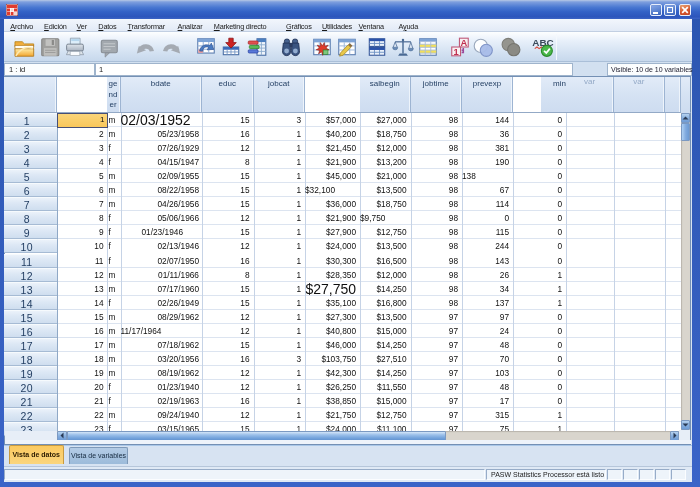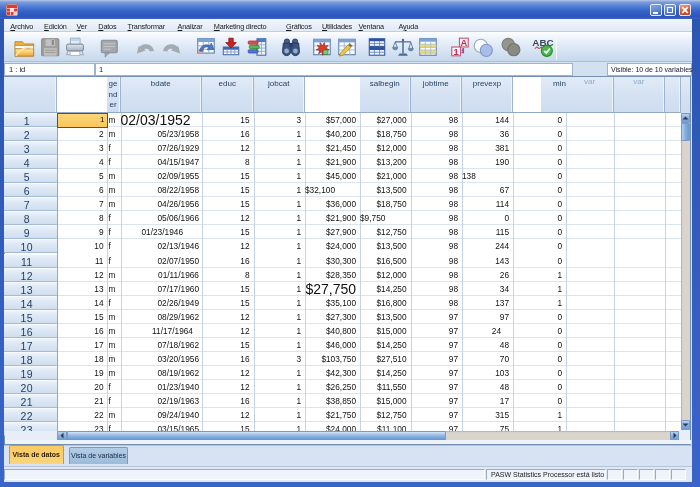--- a/index.html
+++ b/index.html
@@ -403,27 +403,27 @@
 <div class="abs" style="left:120.5px;top:309.7px;width:80.5px;height:14.1px;font-size:8.3px;color:#101010;line-height:15.2px;text-align:right;padding-right:2px;overflow:hidden">08/29/1962</div>
 <div class="abs" style="left:202.0px;top:309.7px;width:50.5px;height:14.1px;font-size:8.3px;color:#101010;line-height:15.2px;text-align:right;padding-right:3px;overflow:hidden">12</div>
 <div class="abs" style="left:253.5px;top:309.7px;width:50.5px;height:14.1px;font-size:8.3px;color:#101010;line-height:15.2px;text-align:right;padding-right:3px;overflow:hidden">1</div>
 <div class="abs" style="left:305.0px;top:309.7px;width:54.0px;height:14.1px;font-size:8.3px;color:#101010;line-height:15.2px;text-align:right;padding-right:3px;overflow:hidden">$27,300</div>
 <div class="abs" style="left:360.0px;top:309.7px;width:49.5px;height:14.1px;font-size:8.3px;color:#101010;line-height:15.2px;text-align:right;padding-right:3px;overflow:hidden">$13,500</div>
 <div class="abs" style="left:410.5px;top:309.7px;width:50.5px;height:14.1px;font-size:8.3px;color:#101010;line-height:15.2px;text-align:right;padding-right:3px;overflow:hidden">97</div>
 <div class="abs" style="left:462.0px;top:309.7px;width:50.0px;height:14.1px;font-size:8.3px;color:#101010;line-height:15.2px;text-align:right;padding-right:3px;overflow:hidden">97</div>
 <div class="abs" style="left:513.0px;top:309.7px;width:52.0px;height:14.1px;font-size:8.3px;color:#101010;line-height:15.2px;text-align:right;padding-right:3px;overflow:hidden">0</div>
 <div class="abs" style="left:56.5px;top:323.8px;width:49.0px;height:14.1px;font-size:8.3px;color:#101010;line-height:15.2px;text-align:right;padding-right:2px;overflow:hidden">16</div>
 <div class="abs" style="left:106.5px;top:323.8px;width:13.0px;height:14.1px;font-size:8.3px;color:#101010;line-height:15.2px;text-align:left;padding-left:2px;overflow:hidden">m</div>
-<div class="abs" style="left:120.5px;top:323.8px;width:80.5px;height:14.1px;font-size:8.3px;color:#101010;line-height:15.2px;text-align:right;padding-right:8px;overflow:hidden">11/17/1964</div>
+<div class="abs" style="left:120.5px;top:323.8px;width:80.5px;height:14.1px;font-size:8.3px;color:#101010;line-height:15.2px;padding-right:8px;overflow:hidden">11/17/1964</div>
 <div class="abs" style="left:202.0px;top:323.8px;width:50.5px;height:14.1px;font-size:8.3px;color:#101010;line-height:15.2px;text-align:right;padding-right:3px;overflow:hidden">12</div>
 <div class="abs" style="left:253.5px;top:323.8px;width:50.5px;height:14.1px;font-size:8.3px;color:#101010;line-height:15.2px;text-align:right;padding-right:3px;overflow:hidden">1</div>
 <div class="abs" style="left:305.0px;top:323.8px;width:54.0px;height:14.1px;font-size:8.3px;color:#101010;line-height:15.2px;text-align:right;padding-right:3px;overflow:hidden">$40,800</div>
 <div class="abs" style="left:360.0px;top:323.8px;width:49.5px;height:14.1px;font-size:8.3px;color:#101010;line-height:15.2px;text-align:right;padding-right:3px;overflow:hidden">$15,000</div>
 <div class="abs" style="left:410.5px;top:323.8px;width:50.5px;height:14.1px;font-size:8.3px;color:#101010;line-height:15.2px;text-align:right;padding-right:3px;overflow:hidden">97</div>
-<div class="abs" style="left:462.0px;top:323.8px;width:50.0px;height:14.1px;font-size:8.3px;color:#101010;line-height:15.2px;text-align:right;padding-right:11px;overflow:hidden">24</div>
+<div class="abs" style="left:462.0px;top:323.8px;width:50.0px;height:14.1px;font-size:8.3px;color:#101010;line-height:15.2px;text-align:right;padding-right:3px;overflow:hidden">24</div>
 <div class="abs" style="left:513.0px;top:323.8px;width:52.0px;height:14.1px;font-size:8.3px;color:#101010;line-height:15.2px;text-align:right;padding-right:3px;overflow:hidden">0</div>
 <div class="abs" style="left:56.5px;top:337.8px;width:49.0px;height:14.1px;font-size:8.3px;color:#101010;line-height:15.2px;text-align:right;padding-right:2px;overflow:hidden">17</div>
 <div class="abs" style="left:106.5px;top:337.8px;width:13.0px;height:14.1px;font-size:8.3px;color:#101010;line-height:15.2px;text-align:left;padding-left:2px;overflow:hidden">m</div>
 <div class="abs" style="left:120.5px;top:337.8px;width:80.5px;height:14.1px;font-size:8.3px;color:#101010;line-height:15.2px;text-align:right;padding-right:2px;overflow:hidden">07/18/1962</div>
 <div class="abs" style="left:202.0px;top:337.8px;width:50.5px;height:14.1px;font-size:8.3px;color:#101010;line-height:15.2px;text-align:right;padding-right:3px;overflow:hidden">15</div>
 <div class="abs" style="left:253.5px;top:337.8px;width:50.5px;height:14.1px;font-size:8.3px;color:#101010;line-height:15.2px;text-align:right;padding-right:3px;overflow:hidden">1</div>
 <div class="abs" style="left:305.0px;top:337.8px;width:54.0px;height:14.1px;font-size:8.3px;color:#101010;line-height:15.2px;text-align:right;padding-right:3px;overflow:hidden">$46,000</div>
 <div class="abs" style="left:360.0px;top:337.8px;width:49.5px;height:14.1px;font-size:8.3px;color:#101010;line-height:15.2px;text-align:right;padding-right:3px;overflow:hidden">$14,250</div>
 <div class="abs" style="left:410.5px;top:337.8px;width:50.5px;height:14.1px;font-size:8.3px;color:#101010;line-height:15.2px;text-align:right;padding-right:3px;overflow:hidden">97</div>
 <div class="abs" style="left:462.0px;top:337.8px;width:50.0px;height:14.1px;font-size:8.3px;color:#101010;line-height:15.2px;text-align:right;padding-right:3px;overflow:hidden">48</div>

